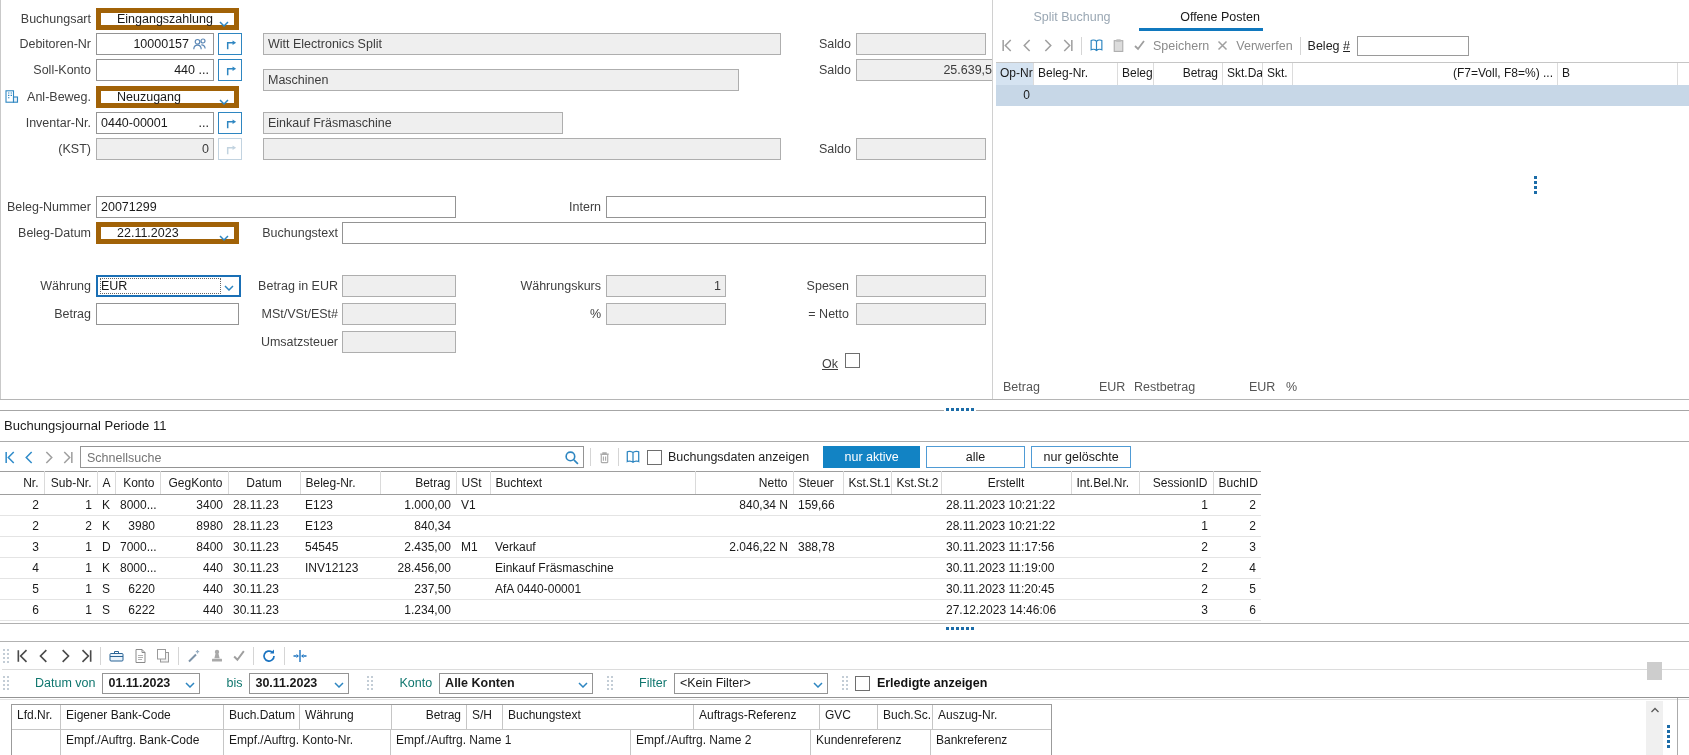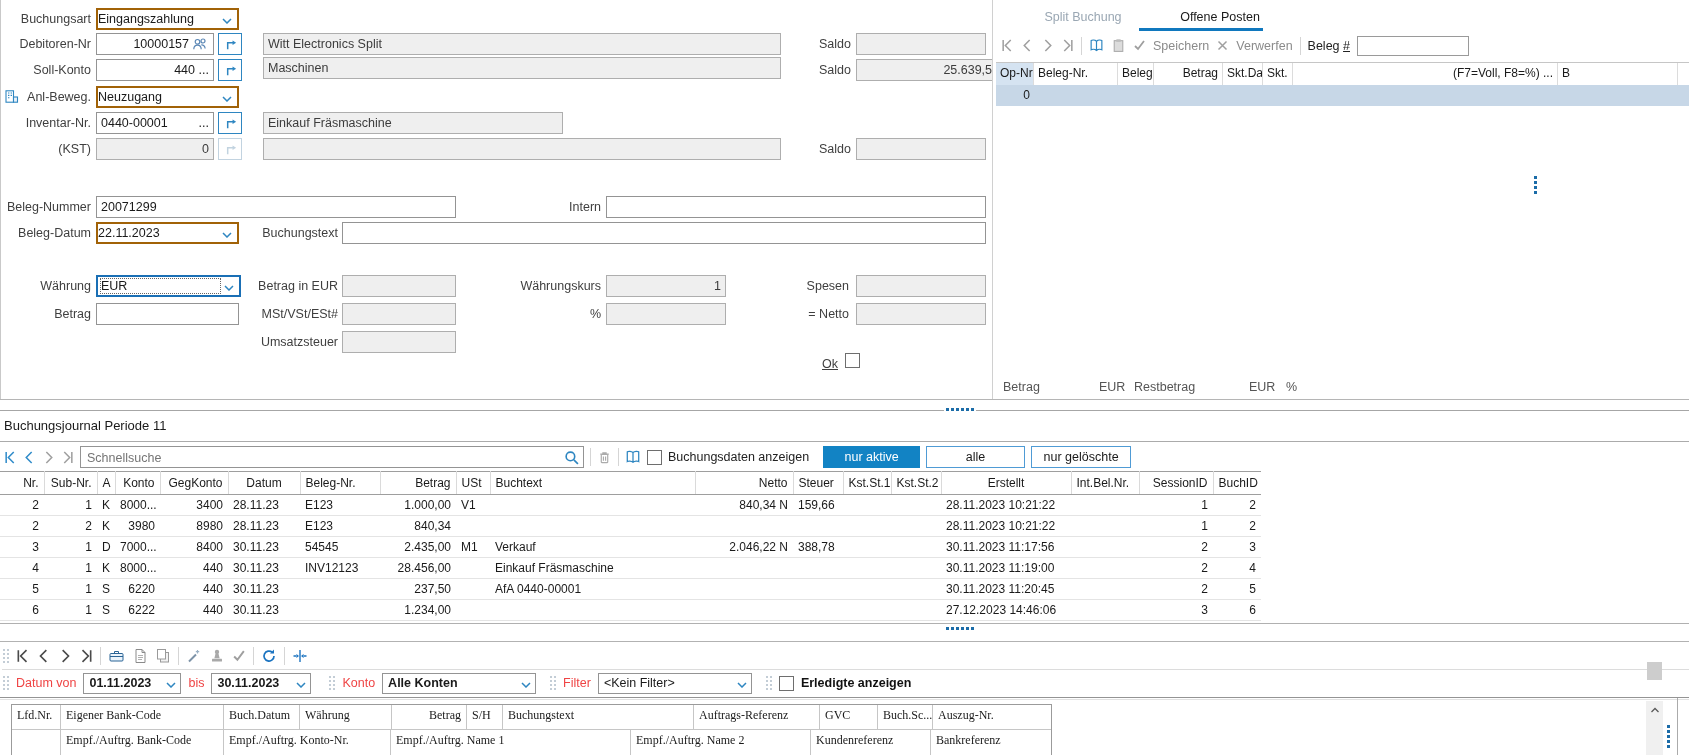--- a/index.html
+++ b/index.html
@@ -11,22 +11,22 @@
   #form-panel{position:absolute;left:0;top:0;width:991px;height:399px;
               border-left:1px solid #c9c9c9;border-right:1px solid #b3b3b3;background:#fff;}
   .flabel,.flabel2{position:absolute;height:22px;line-height:22px;color:#3f3f3f;text-align:right;white-space:nowrap;}
   .flabel{left:0;width:90px;}
   .inp{position:absolute;height:22px;box-sizing:border-box;border:1px solid #949494;background:#fff;
        display:flex;align-items:center;padding:0 4px;white-space:nowrap;overflow:hidden;}
   .inp.dis{background:#efefef;border-color:#aeaeae;color:#3c3c3c;}
   .inp .val{flex:1;}
   .inp .val.r{text-align:right;}
   .inp .more{width:14px;text-align:right;color:#222;}
-  .combo{position:absolute;height:22px;box-sizing:border-box;border:2px solid #a16207;background:#fff;
-         display:flex;align-items:center;padding:0 20px 0 0;}
+  .combo{position:absolute;height:22px;box-sizing:border-box;border:5px solid #a16207;background:#fff;
+         display:flex;align-items:center;padding:0 20px 0 16px;}
   .combo svg.chev{position:absolute;right:5px;top:8px;color:#2e86c1;}
   .combo.focused{border:2px solid #1a6fb5;padding:0 19px 0 3px;}
   .combo.focused .val{outline:1px dotted #666;outline-offset:0px;flex:1;}
   .turnbtn{position:absolute;width:24px;height:22px;box-sizing:border-box;border:1px solid #2e86c1;background:#fff;
            display:flex;align-items:center;justify-content:center;color:#2e86c1;}
   .turnbtn.dis{border-color:#c2d3e0;color:#c2d3e0;}
   .cb{position:absolute;width:15px;height:15px;box-sizing:border-box;border:1px solid #6e6e6e;background:#fff;}
   
   #right-panel{position:absolute;left:992px;top:0;width:697px;height:399px;border-left:1px solid #d0d0d0;background:#fff;}
   .tab{position:absolute;top:6px;height:22px;line-height:22px;text-align:center;}
@@ -79,32 +79,32 @@
   #journal-table th:nth-child(8),#journal-table td:nth-child(8),
   #journal-table th:nth-child(11),#journal-table td:nth-child(11),
   #journal-table th:nth-child(17),#journal-table td:nth-child(17),
   #journal-table th:nth-child(18),#journal-table td:nth-child(18){text-align:right;}
   #journal-table th:nth-child(6),#journal-table th:nth-child(15){text-align:center;}
   
   #bottom-panel{position:absolute;left:0;top:641px;width:1689px;height:114px;background:#fff;border-top:1px solid #b2b2b2;}
   #bt-toolbar{position:absolute;left:2px;top:1px;right:0;height:26px;display:flex;align-items:center;gap:7px;
               border-bottom:1px solid #dcdcdc;color:#4a4a4a;}
   #bt-filter{position:absolute;left:2px;top:28px;right:0;height:26px;display:flex;align-items:center;gap:7px;}
-  #bt-filter .lbl{color:#ef4444;}
+  #bt-filter .lbl{color:#0f766e;margin-left:19px;}
   .fcombo{position:relative;height:21px;box-sizing:border-box;border:1px solid #949494;background:#fff;
           display:flex;align-items:center;padding:0 20px 0 5px;}
   .fcombo .val{white-space:nowrap;overflow:hidden;}
   .fcombo .val.b{font-weight:bold;}
   .fcombo svg{position:absolute;right:4px;top:8px;color:#2e86c1;}
   .grip{width:7px;height:16px;background-image:radial-gradient(circle,#c3cdd6 1px,transparent 1.2px);background-size:4px 4px;}
   .bdots{position:absolute;display:flex;gap:2px;}
   .bdots i{width:3px;height:3px;background:#1b6ca8;}
   .bdots.v{flex-direction:column;}
   #bt-grid{position:absolute;left:11px;top:62px;width:1041px;height:52px;box-sizing:border-box;
-           border:1px solid #9b9b9b;border-bottom:none;background:#fff;font-size:12px;font-family:Liberation Serif, serif;}
+           border:1px solid #9b9b9b;border-bottom:none;background:#fff;font-size:12px;}
   .btrow{display:flex;height:25px;box-sizing:border-box;}
   .btrow .cell{box-sizing:border-box;border-right:1px solid #c6c6c6;padding:3px 5px 0 5px;white-space:nowrap;overflow:hidden;}
   .btrow .cell:last-child{border-right:none;}
   #bt-h1{border-bottom:1px solid #c6c6c6;}
   #bt-h1 .cell:nth-child(1){width:49px;}  #bt-h1 .cell:nth-child(2){width:163px;}
   #bt-h1 .cell:nth-child(3){width:76px;}  #bt-h1 .cell:nth-child(4){width:92px;}
   #bt-h1 .cell:nth-child(5){width:75px;text-align:right;} #bt-h1 .cell:nth-child(6){width:36px;}
   #bt-h1 .cell:nth-child(7){width:191px;} #bt-h1 .cell:nth-child(8){width:126px;}
   #bt-h1 .cell:nth-child(9){width:58px;}  #bt-h1 .cell:nth-child(10){width:55px;}
   #bt-h1 .cell:nth-child(11){flex:1;}
@@ -162,21 +162,21 @@
   <div class="inp" style="left:95px;top:59px;width:118px">
     <span class="val r">440</span>
     <span class="more">...</span>
   </div>
   <div class="turnbtn" style="left:217px;top:59px">
     <svg width="15" height="15" viewBox="0 0 16 16">
         <path d="M5 13V6h6" fill="none" stroke="currentColor" stroke-width="1.6"></path>
         <path d="M10.2 3.6 14 6l-3.8 2.4z" fill="currentColor"></path>
       </svg>
   </div>
-  <div class="inp dis" style="left:262px;top:57px;width:518px">
+  <div class="inp dis" style="left:262px;top:69px;width:476px">
     <span class="val">Maschinen</span>
   </div>
   <span class="flabel2" style="left:762px;top:59px;width:88px">Saldo</span>
   <div class="inp dis" style="left:855px;top:59px;width:148px">
     <span class="val r">25.639,50</span>
   </div>
 
   <svg class="abs" style="left:3px;top:89px" width="15" height="15" viewBox="0 0 15 15">
     <g fill="none" stroke="#2e86c1" stroke-width="1.1">
       <rect x="2" y="1.8" width="7.5" height="11.4"></rect>
@@ -286,21 +286,21 @@
   <span class="flabel2" style="left:230px;top:331px;width:107px">Umsatzsteuer</span>
   <div class="inp dis" style="left:341px;top:331px;width:114px">
     <span class="val"></span>
   </div>
 
   <span class="flabel2 u" style="left:792px;top:353px;width:45px">Ok</span>
   <span class="cb" style="left:844px;top:353px"></span>
 </section>
 
 <section id="right-panel">
-  <span class="tab inactive" style="left:30px;width:120px">Split Buchung</span>
+  <span class="tab inactive" style="left:19px;width:120px">Split Buchung</span>
   <span class="tab active" style="left:172px;width:110px">Offene Posten</span>
   <div id="tab-underline"></div>
 
   <div id="rp-toolbar">
     <svg class="navsvg nav-gray" width="13" height="13" viewBox="0 0 12 12">
         <path d="M2 1v10M9 1 4 6l5 5" fill="none" stroke="currentColor" stroke-width="1.4"></path>
       </svg>
     <svg class="navsvg nav-gray" width="13" height="13" viewBox="0 0 12 12">
         <path d="M8 1 3 6l5 5" fill="none" stroke="currentColor" stroke-width="1.4"></path>
       </svg>

